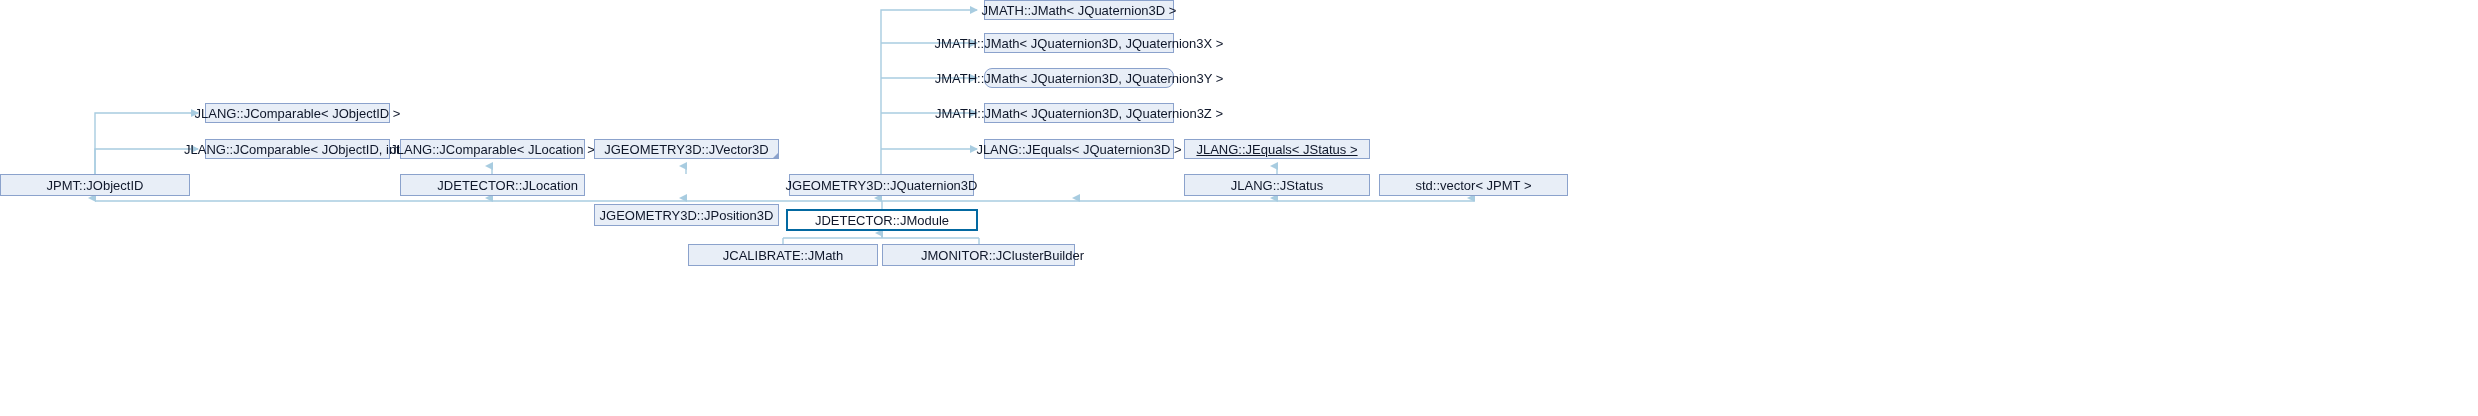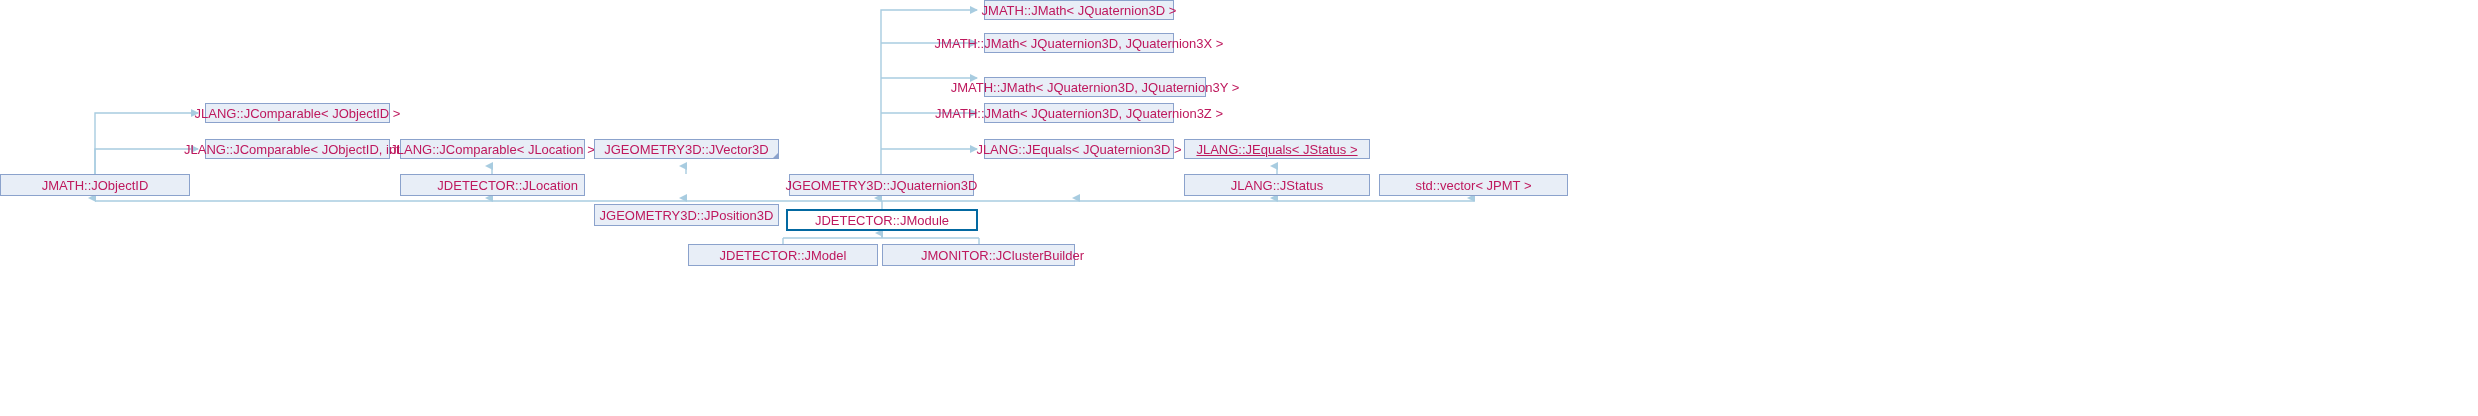--- a/index.html
+++ b/index.html
@@ -17,21 +17,21 @@
   }
   .node {
     position: absolute;
     box-sizing: border-box;
     background: #e8eef7;
     border: 1px solid #8ba2cc;
     display: flex;
     align-items: center;
     justify-content: center;
     font-size: 13px;
-    color: #be185d;
+    color: #0f172a;
     white-space: nowrap;
     letter-spacing: 0px;
   }
   .node.focus {
     background: #ffffff;
     border: 2px solid #0369a1;
   }
   .node .label {
     display: block;
     line-height: 1;
@@ -105,21 +105,21 @@
   </svg>
 
   <div class="node" style="left:984px;top:0px;width:190px;height:20px;">
     <span class="label">JMATH::JMath&lt; JQuaternion3D &gt;</span>
   </div>
 
   <div class="node" style="left:984px;top:33px;width:190px;height:20px;">
     <span class="label">JMATH::JMath&lt; JQuaternion3D, JQuaternion3X &gt;</span>
   </div>
 
-  <div class="node" style="left:984px;top:77px;width:222px;height:20px;">
+  <div class="node" style="left:984px;top:68px;width:190px;height:20px;border-radius:8px;">
     <span class="label">JMATH::JMath&lt; JQuaternion3D, JQuaternion3Y &gt;</span>
   </div>
 
   <div class="node" style="left:984px;top:103px;width:190px;height:20px;">
     <span class="label">JMATH::JMath&lt; JQuaternion3D, JQuaternion3Z &gt;</span>
   </div>
 
   <div class="node" style="left:205px;top:103px;width:185px;height:20px;">
     <span class="label">JLANG::JComparable&lt; JObjectID &gt;</span>
   </div>
@@ -139,21 +139,21 @@
 
   <div class="node" style="left:984px;top:139px;width:190px;height:20px;">
     <span class="label">JLANG::JEquals&lt; JQuaternion3D &gt;</span>
   </div>
 
   <div class="node" style="left:1184px;top:139px;width:186px;height:20px;text-decoration:underline;">
     <span class="label">JLANG::JEquals&lt; JStatus &gt;</span>
   </div>
 
   <div class="node" style="left:0px;top:174px;width:190px;height:22px;">
-    <span class="label">JMATH::JObjectID</span>
+    <span class="label">JPMT::JObjectID</span>
   </div>
 
   <div class="node" style="left:400px;top:174px;width:185px;height:22px;justify-content:flex-end;">
     <span class="label">JDETECTOR::JLocation</span>
   </div>
 
   <div class="node" style="left:594px;top:174px;width:185px;height:22px;margin-top:30px;">
     <span class="label">JGEOMETRY3D::JPosition3D</span>
   </div>
 
@@ -168,20 +168,20 @@
 
   <div class="node" style="left:1379px;top:174px;width:189px;height:22px;">
     <span class="label">std::vector&lt; JPMT &gt;</span>
   </div>
 
   <div class="node focus" style="left:786px;top:209px;width:192px;height:22px;">
     <span class="label">JDETECTOR::JModule</span>
   </div>
 
   <div class="node" style="left:688px;top:244px;width:190px;height:22px;">
-    <span class="label">JDETECTOR::JModel</span>
+    <span class="label">JCALIBRATE::JMath</span>
   </div>
 
   <div class="node" style="left:882px;top:244px;width:193px;height:22px;padding-left:48px;">
     <span class="label">JMONITOR::JClusterBuilder</span>
   </div>
 
 </div>
 
 </body></html>

